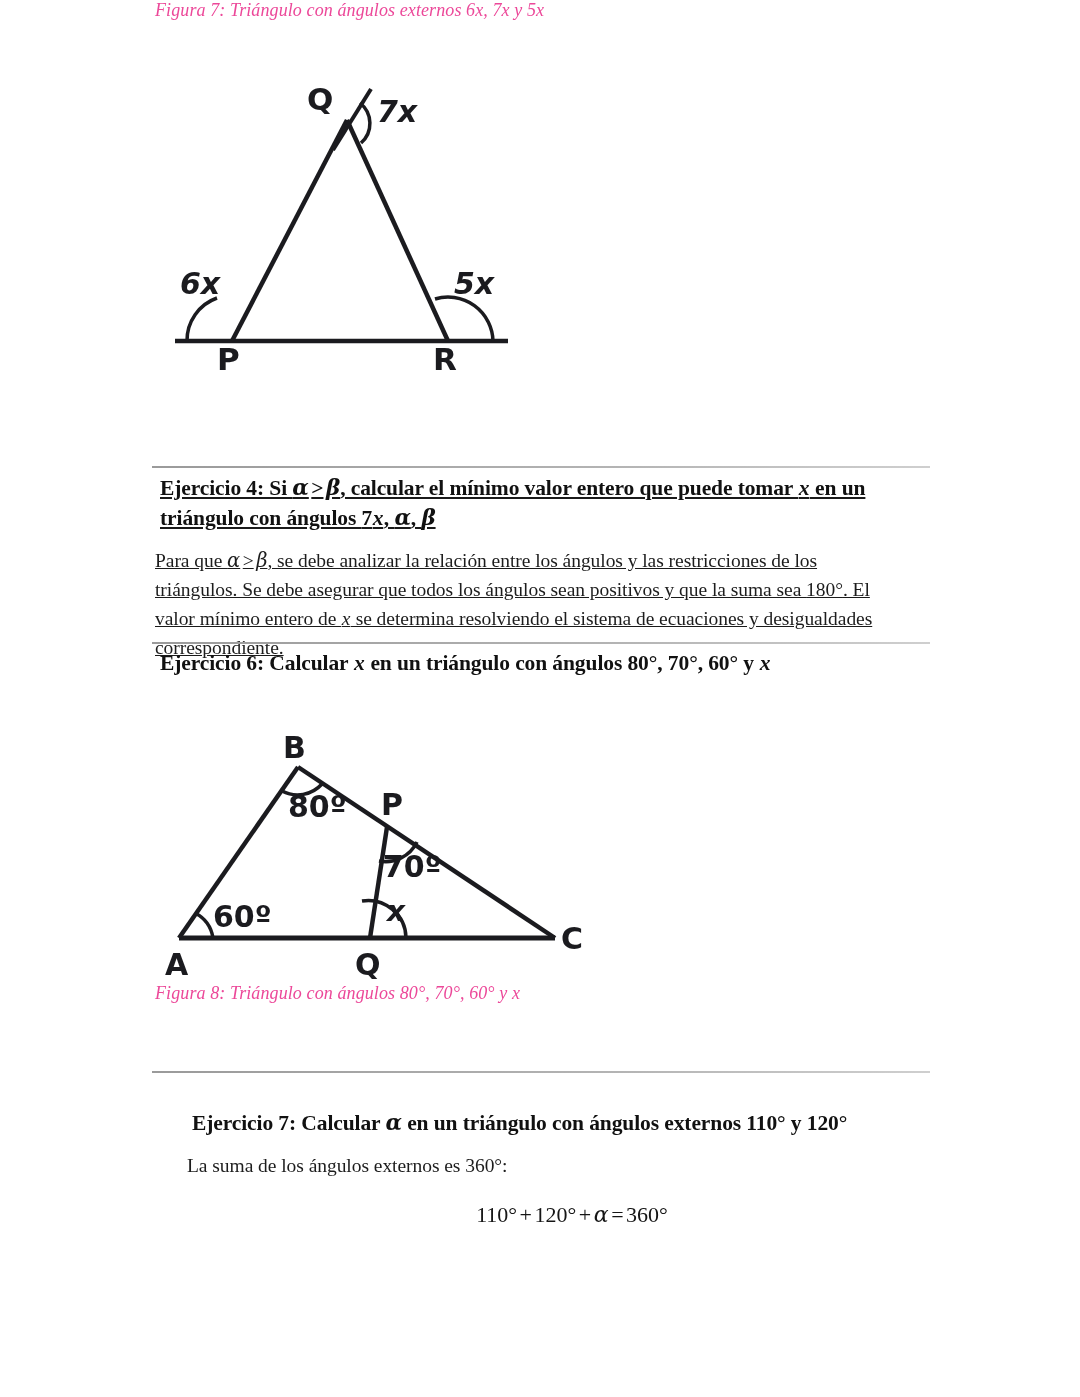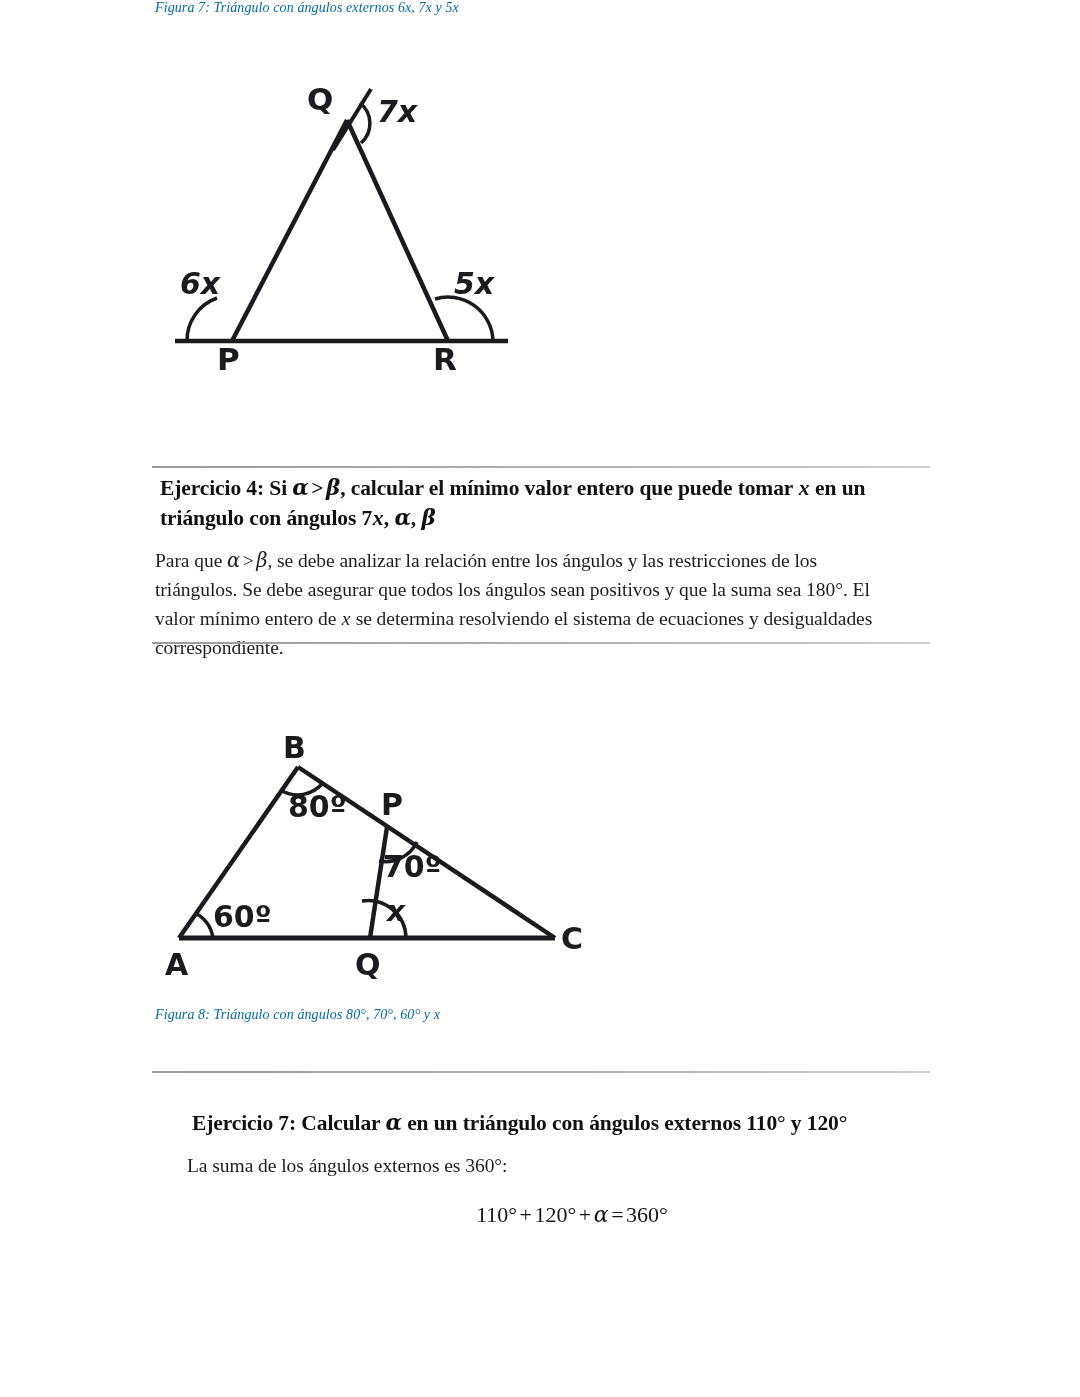--- a/index.html
+++ b/index.html
@@ -33,42 +33,42 @@
   .fig1 { top: 72px; }
   .fig2 { top: 735px; }
 
   .fig-svg { display: block; }
 
   .fig-caption {
     position: absolute;
     left: 155px;
     font-family: "Liberation Serif", serif;
     font-style: italic;
-    font-size: 14px;
-    color: #0369a1;
+    font-size: 18px;
+    color: #ec4899;
     letter-spacing: 0.1px;
   }
-  .cap2 { top: 1007px; }
+  .cap2 { top: 983px; }
 
   
   .divider {
     position: absolute;
     left: 152px;
     width: 778px;
     height: 2px;
     background: linear-gradient(to right, #9a9a9a 0%, #b4b4b4 60%, #cfcfcf 100%);
     border: 0;
   }
   .div1 { top: 458px; }
   .div2 { top: 634px; }
   .div3 { top: 1063px; }
 
   
   .section { position: absolute; left: 0; width: 1080px; }
-  .sec-ex4 { top: 473px; }
+  .sec-ex4 { top: 473px; text-decoration: underline; }
   .sec-ex6 { top: 648px; }
   .sec-ex7 { top: 1108px; padding-left: 32px; }
 
   .ex-heading {
     margin: 0 0 2px 160px;
     width: 760px;
     font-family: "Liberation Serif", serif;
     font-weight: bold;
     font-size: 21.5px;
     line-height: 30px;
@@ -184,20 +184,23 @@
       <span>Ejercicio 4: Si </span><span class="greek">α</span><span class="mo">&gt;</span><span class="greek">β</span><span>, calcular el mínimo valor entero que puede tomar </span><span class="mi">x</span><span> en un triángulo con ángulos </span><span class="mn">7</span><span class="mi">x</span><span>, </span><span class="greek">α</span><span>, </span><span class="greek">β</span>
     </h2>
     <p class="ex-body">
       <span>Para que </span><span class="greek">α</span><span class="mo">&gt;</span><span class="greek">β</span><span>, se debe analizar la relación entre los ángulos y las restricciones de los triángulos. Se debe asegurar que todos los ángulos sean positivos y que la suma sea </span><span class="mn">180°</span><span>. El valor mínimo entero de </span><span class="mi">x</span><span> se determina resolviendo el sistema de ecuaciones y desigualdades correspondiente.</span>
     </p>
   </section>
 
   <hr class="divider div2">
 
   <section class="section sec-ex6">
+    <h2 class="ex-heading">
+      <span>Ejercicio 6: Calcular </span><span class="mi">x</span><span> en un triángulo con ángulos </span><span class="mn">80°</span><span>, </span><span class="mn">70°</span><span>, </span><span class="mn">60°</span><span> y </span><span class="mi">x</span>
+    </h2>
   </section>
 
   <div class="figure-block fig2">
     <div class="figure-inner">
       <svg class="fig-svg" width="460" height="250" viewBox="0 0 460 250">
 
         <line x1="24" y1="203" x2="400" y2="203" class="ink" stroke-width="5"></line>
 
         <line x1="24" y1="203" x2="143" y2="32" class="ink" stroke-width="4.5"></line>
 

